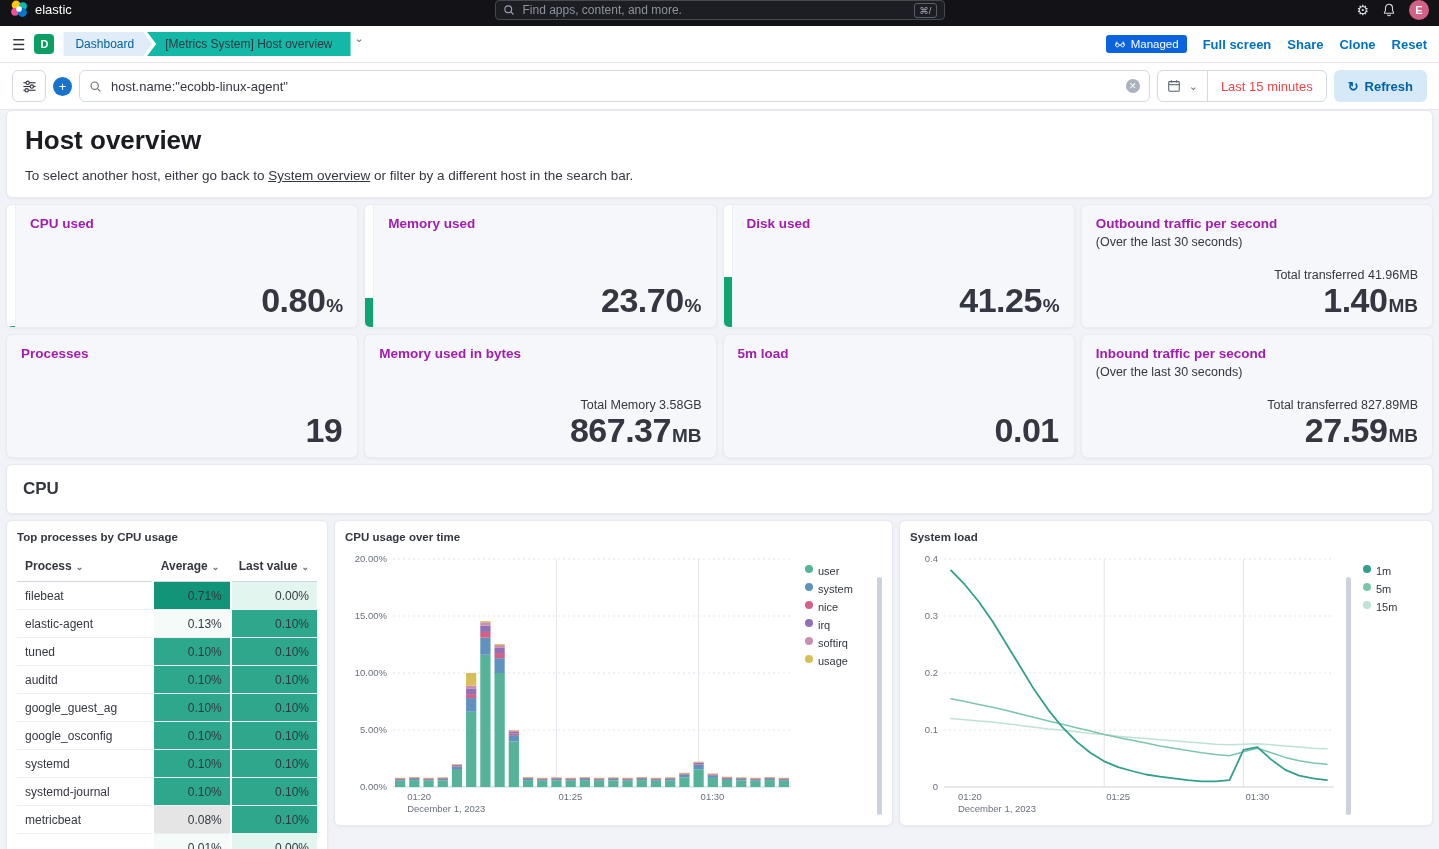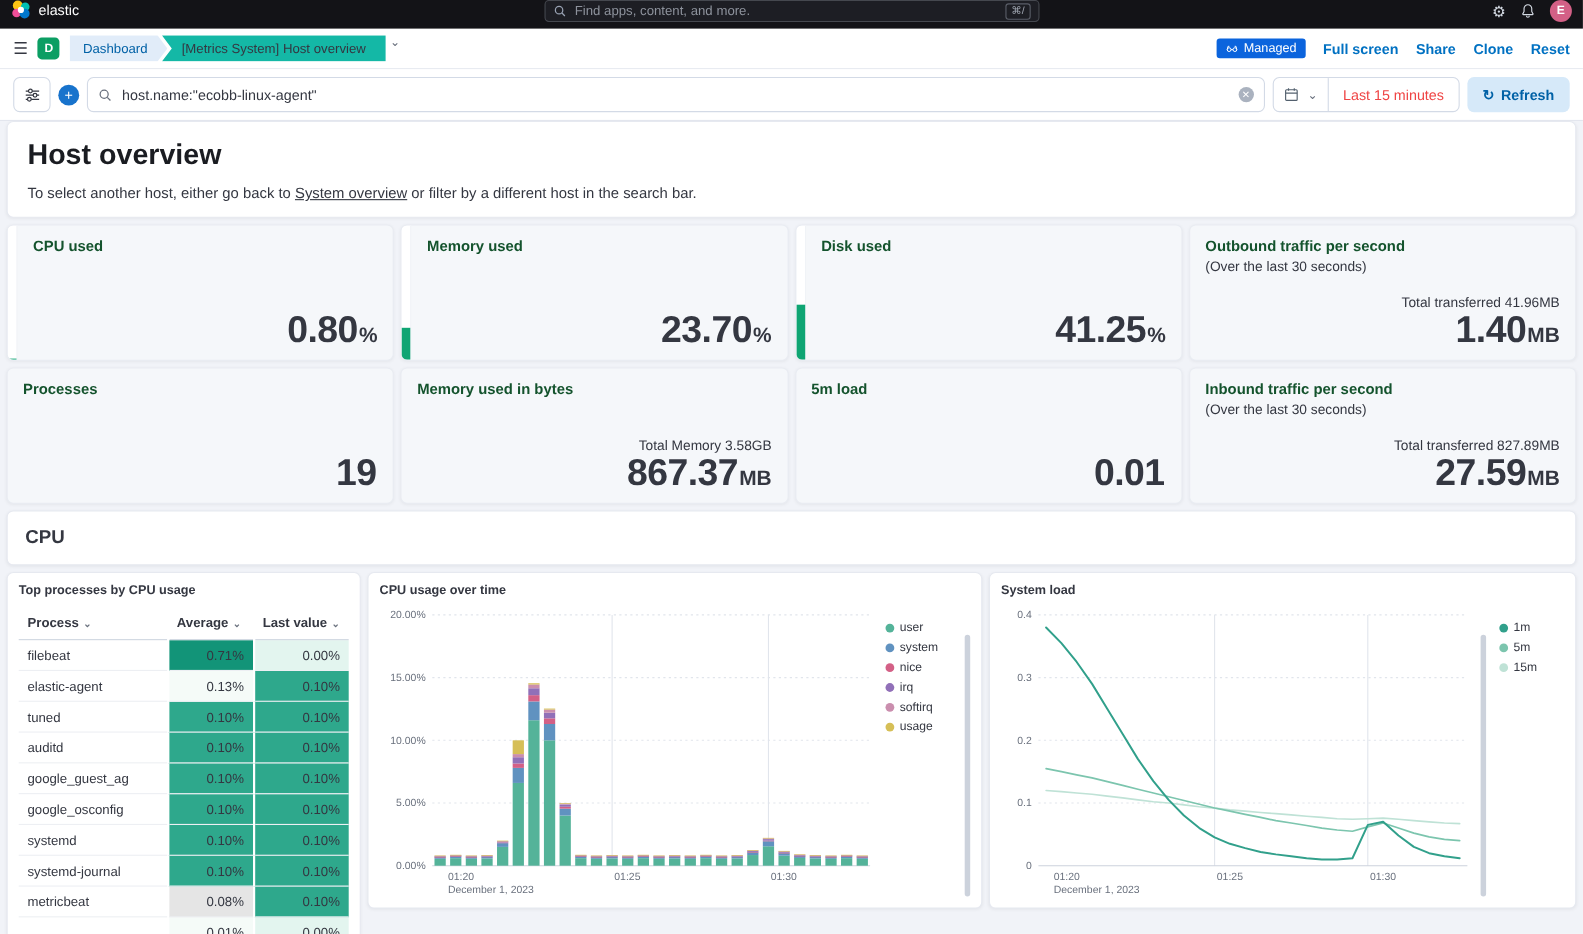--- a/index.html
+++ b/index.html
@@ -61,21 +61,21 @@
   .hero h1{margin:0 0 12px;font-size:26px;font-weight:700;color:#1a1c21}
   .hero p{margin:0;font-size:13.5px;color:#343741}
   .hero a{color:#343741;text-decoration:underline;cursor:pointer}
 
   .metrics-grid{display:grid;grid-template-columns:repeat(4,1fr);gap:6px;margin-bottom:6px}
   .metric{position:relative;height:124px;background:#f5f7fa;padding:10px 14px;display:flex;flex-direction:column;
       border-radius:6px;overflow:hidden;border:1px solid #e9ecf2}
   .metric.has-bar{padding-left:23px}
   .m-progress{position:absolute;left:0;top:0;bottom:0;width:9px;background:#fff;border-right:1px solid #edf0f5}
   .m-progress-fill{position:absolute;bottom:0;left:0;right:0;background:#0fa573}
-  .m-title{font-size:13.5px;font-weight:700;color:#14532d;line-height:1.3}
+  .m-title{font-size:13.5px;font-weight:700;color:#a21caf;line-height:1.3}
   .m-sub{font-size:12.5px;color:#343741;margin-top:2px}
   .m-bottom{margin-top:auto;text-align:right}
   .m-secondary{font-size:12.5px;color:#343741;margin-bottom:1px}
   .m-value{font-size:34px;font-weight:700;color:#343741;letter-spacing:-.5px;line-height:1}
   .m-unit{font-size:19px;font-weight:700;color:#343741;margin-left:1px}
 
   .section-panel{padding:14px 16px;margin-bottom:6px}
   .section-panel h2{margin:0;font-size:17px;font-weight:700;color:#343741}
 
   .bottom-grid{display:grid;grid-template-columns:322px 559px auto;gap:6px;align-items:start}
@@ -85,21 +85,21 @@
 
   table{width:100%;border-collapse:collapse;font-size:12px}
   th{text-align:left;font-weight:700;padding:8px 8px;border-bottom:1px solid #cfd6e0;white-space:nowrap;color:#343741}
   th .sort{color:#69707d;font-size:9px;margin-left:4px}
   th.numh{width:78px}
   td{padding:6.5px 8px;border-bottom:1px solid #edeff3;color:#343741}
   td.num{text-align:right;border-left:2px solid #fff}
 
   .chart-flex{display:flex;align-items:flex-start}
   .legend{margin-top:14px;display:flex;flex-direction:column}
-  .lg-item{display:flex;align-items:center;gap:5px;font-size:11px;color:#343741;margin-bottom:6px;cursor:pointer;white-space:nowrap}
+  .lg-item{display:flex;align-items:flex-start;gap:5px;font-size:11px;color:#343741;margin-bottom:6px;cursor:pointer;white-space:nowrap}
   .lg-dot{width:8px;height:8px;border-radius:50%;flex:none}
   .scroll-thumb{width:5px;height:238px;background:#ccd2dc;border-radius:3px;margin-top:26px;flex:none;cursor:pointer}
 
   svg text{font-family:"Liberation Sans",sans-serif}
   .tick{font-size:9.5px;fill:#69707d}
 </style>
 </head>
 <body>
 
 <div class="app">

